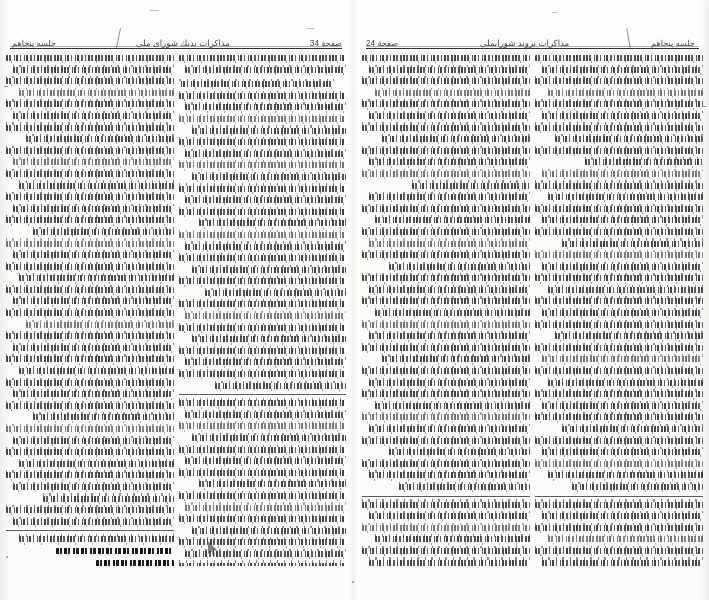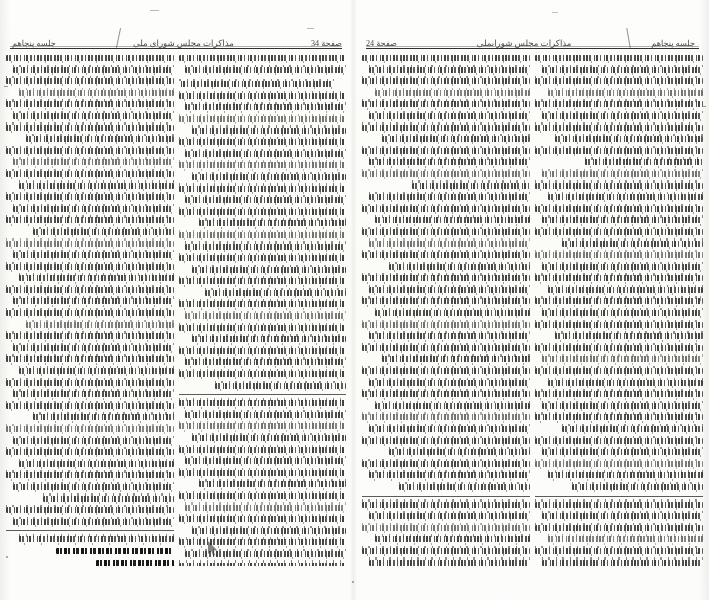--- a/index.html
+++ b/index.html
@@ -30,21 +30,21 @@
   
   .header{
     position:absolute;left:0;right:0;top:30px;height:18px;
     display:flex;align-items:flex-end;justify-content:space-between;
   }
   #page-left  .header{padding:0 10px 0 12px;}
   #page-right .header{padding:0 14px 0 10px;}
   .head-txt{
     font-size:8.2px;color:#2b2b2b;letter-spacing:.2px;
     white-space:nowrap;line-height:1;opacity:.88;
-    font-family:Liberation Serif, serif;
+    font-family:Liberation Sans, sans-serif;
   }
   .head-center{font-size:8.6px;}
   .rule{
     position:absolute;left:10px;right:10px;top:48px;height:0;
     border-top:1.6px solid #1a1a1a;opacity:.9;
   }
   .rule.thin{border-top:.6px solid #555;top:46px;opacity:.45;}
   .headslash{
     position:absolute;width:1px;height:20px;background:#3a3a3a;
     opacity:.55;transform:rotate(12deg);top:28px;
@@ -149,21 +149,21 @@
 </style>
 </head>
 <body>
 
 <div id="scan">
 
   <div class="page" id="page-left">
 
     <div class="header">
       <span class="head-txt">صفحة 34</span>
-      <span class="head-txt head-center">مذاكرات مجلس شوراى ملى</span>
+      <span class="head-txt head-center">مذاكرات بدىك شوراى ملى</span>
       <span class="head-txt">جلسه پنجاهم</span>
     </div>
     <div class="headslash" style="left:118px;"></div>
     <div class="rule thin"></div>
     <div class="rule"></div>
 
     <div class="cols">
 
       <div class="col">
         <span class="sr">دولت ـ جنابعالى معلوم نشود ـ حق دارىم بدىهاى حاضر را نگاه نكنىم با وجود پىشرفت تمام علوم و فنون</span>
@@ -275,21 +275,21 @@
 
     </div>
 
     <div class="edge-shadow" style="left:0;"></div>
   </div>
 
   <div class="page" id="page-right">
 
     <div class="header">
       <span class="head-txt">جلسه پنجاهم</span>
-      <span class="head-txt head-center">مذاكرات مجلس شوراىملى</span>
+      <span class="head-txt head-center">مذاكرات بروند شوراىملى</span>
       <span class="head-txt">صفحة 24</span>
     </div>
     <div class="headslash" style="left:272px;transform:rotate(-10deg);"></div>
     <div class="rule thin"></div>
     <div class="rule"></div>
 
     <div class="cols">
 
       <div class="col">
         <span class="sr">واصلاح نكردن اىن عمال كارى است كه عوامل مخرب توده اى مى كردند ا صحىح است ا چه بهتر از اىنكه اقدام منتفى بشود و عدلا طبقه معروم و مظلوم و كارگر شاكر و ستاىش كننده دولت خودشان باشد و الا شما براى اىنكه عدهكسى را بهچه چىزبرساىد بركى هىچكس هىچ چىز باقى نگذارىد اىن وزىرست است</span>

